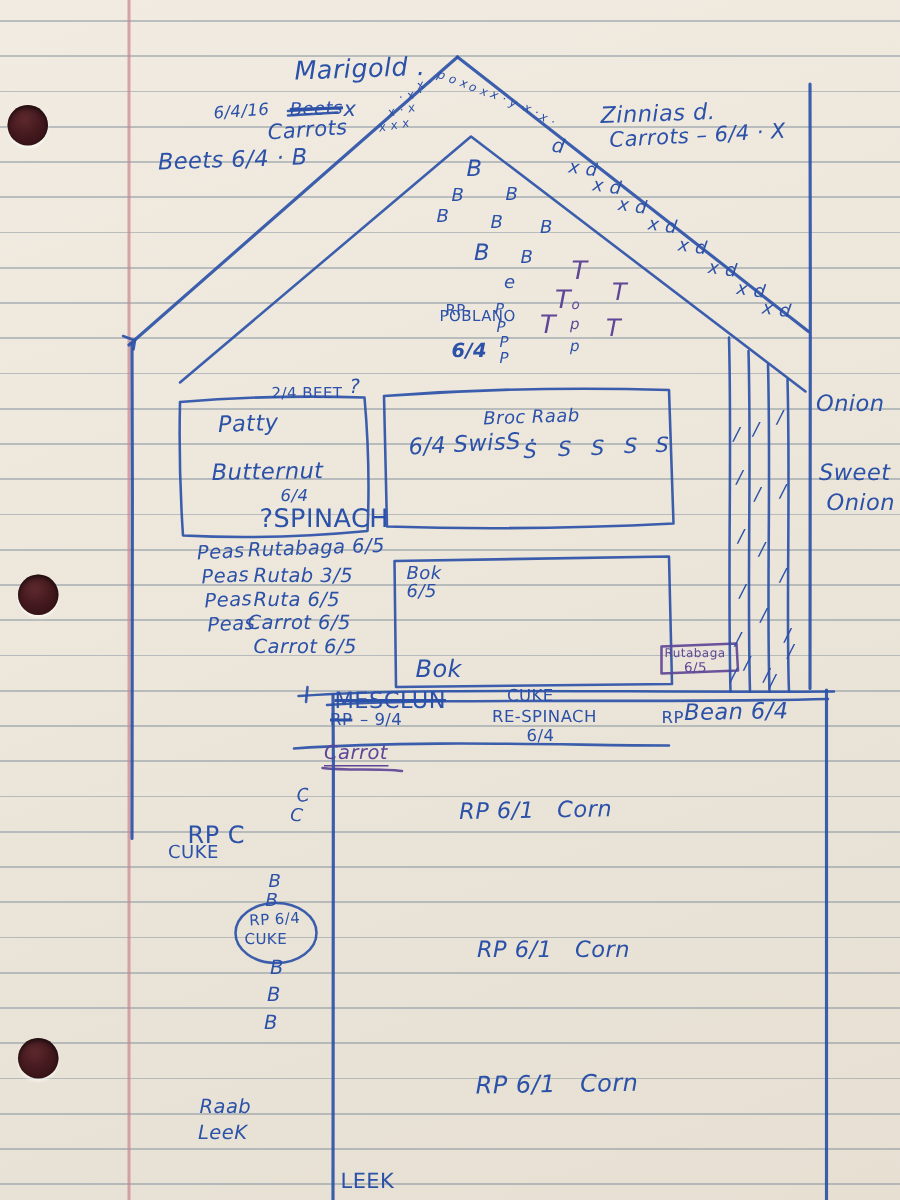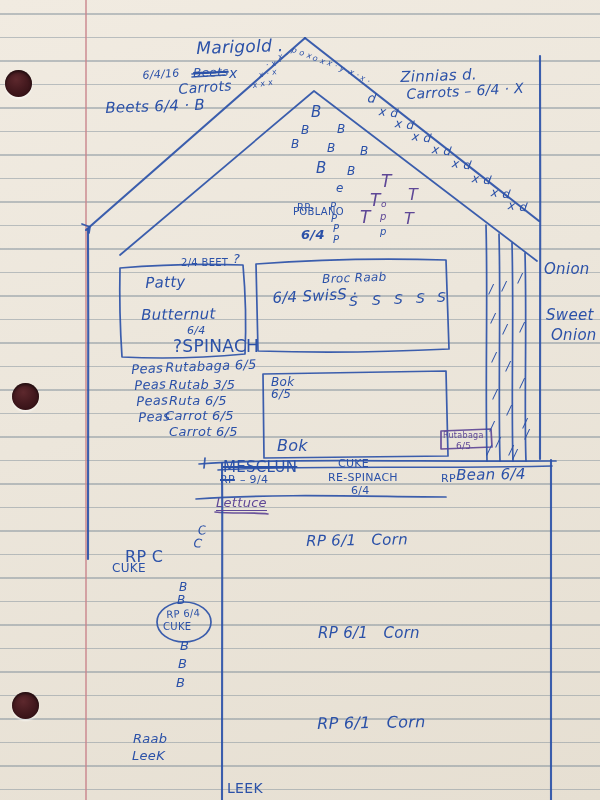--- a/index.html
+++ b/index.html
@@ -173,21 +173,21 @@
       <span class="lbl" style="left: 523px; top: 417px; font-size: 12px;">/</span>
       <span class="lbl" style="left: 490px; top: 420px; font-size: 12px;">/</span>
       <span class="lbl" style="left: 496px; top: 436px; font-size: 12px;">/</span>
       <span class="lbl" style="left: 509px; top: 444px; font-size: 12px;">/</span>
       <span class="lbl" style="left: 525px; top: 428px; font-size: 12px;">/</span>
       <span class="lbl" style="left: 487px; top: 444px; font-size: 12px;">/</span>
       <span class="lbl" style="left: 513px; top: 448px; font-size: 12px;">/</span>
       <span class="lbl pr strike" style="left: 223px; top: 460px; font-size: 15px;">MESCLUN</span>
       <span class="lbl pr strike" style="left: 220px; top: 474px; font-size: 11px;">RP</span>
       <span class="lbl pr" style="left: 240px; top: 474px; font-size: 11px;">– 9/4</span>
-      <span class="lbl und p" style="left: 216px; top: 496px; font-size: 13px;">Lettuce</span>
+      <span class="lbl und p" style="left: 216px; top: 496px; font-size: 13px;">Carrot</span>
       <span class="lbl pr" style="left: 338px; top: 458px; font-size: 11px;">CUKE</span>
       <span class="lbl pr" style="left: 328px; top: 472px; font-size: 11px;">RE-SPINACH</span>
       <span class="lbl pr" style="left: 351px; top: 485px; font-size: 11px;">6/4</span>
       <span class="lbl pr" style="left: 441px; top: 473px; font-size: 11px;">RP</span>
       <span class="lbl" style="left: 456px; top: 468px; font-size: 15px; transform: rotate(-1deg);">Bean 6/4</span>
       <span class="lbl" style="left: 306px; top: 534px; font-size: 15px; transform: rotate(-1deg);">RP 6/1   Corn</span>
       <span class="lbl" style="left: 318px; top: 626px; font-size: 15px;">RP 6/1   Corn</span>
       <span class="lbl" style="left: 317px; top: 716px; font-size: 16px; transform: rotate(-1deg);">RP 6/1   Corn</span>
       <span class="lbl" style="left: 197px; top: 525px; font-size: 12px; transform: rotate(-8deg);">C</span>
       <span class="lbl" style="left: 194px; top: 537px; font-size: 12px; transform: rotate(5deg);">C</span>

